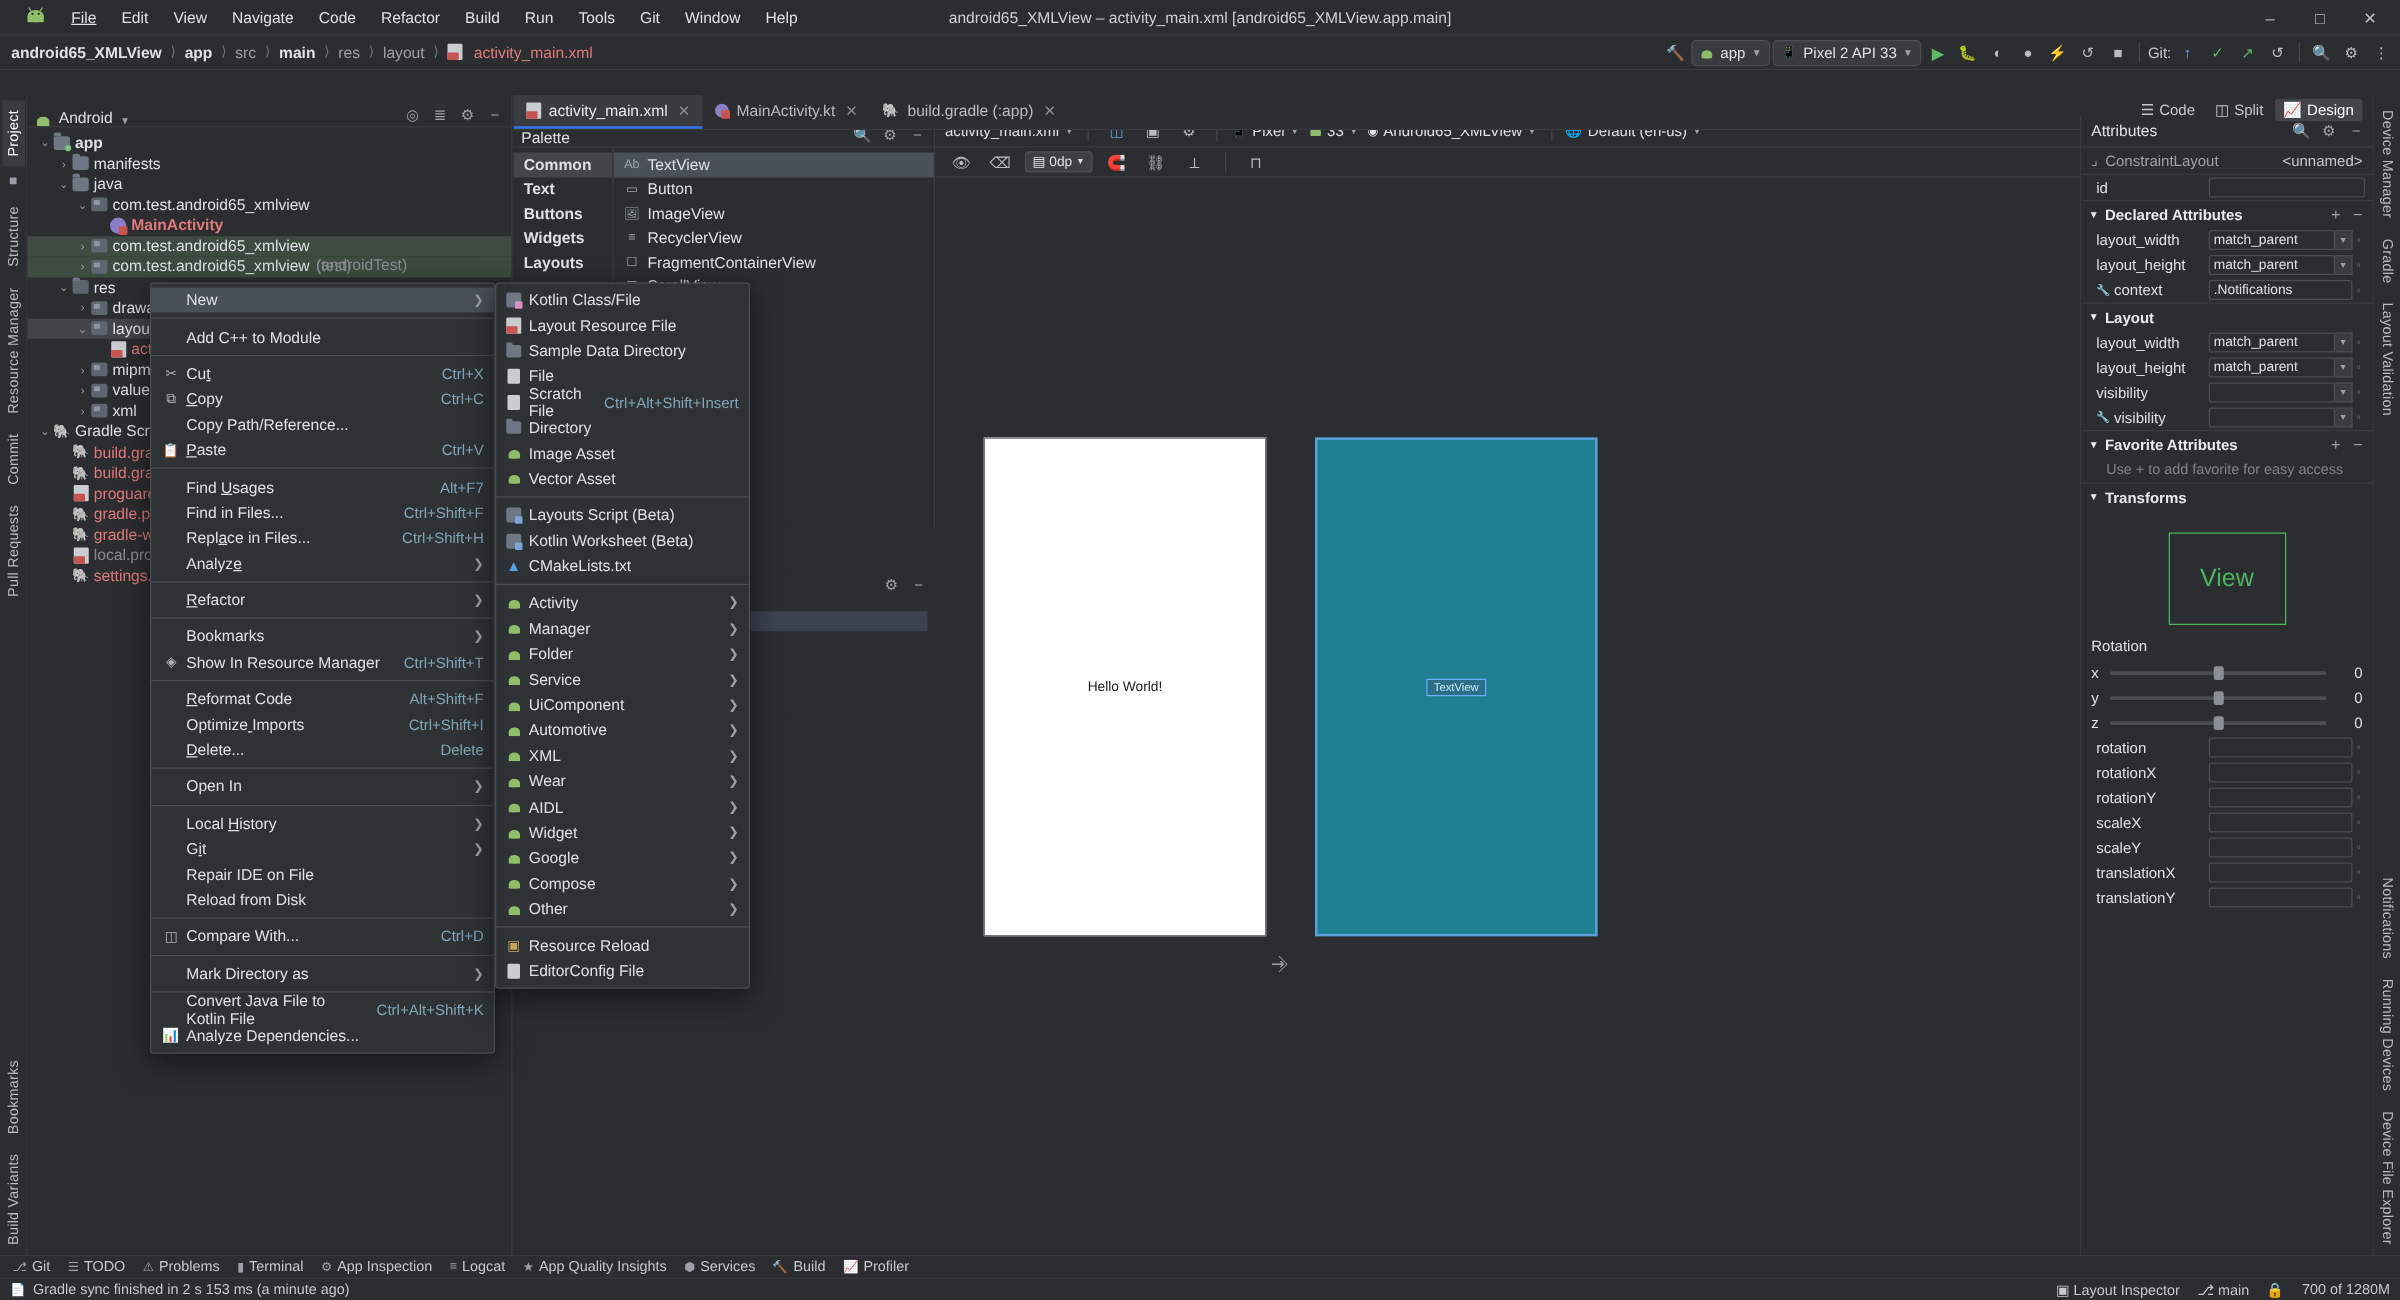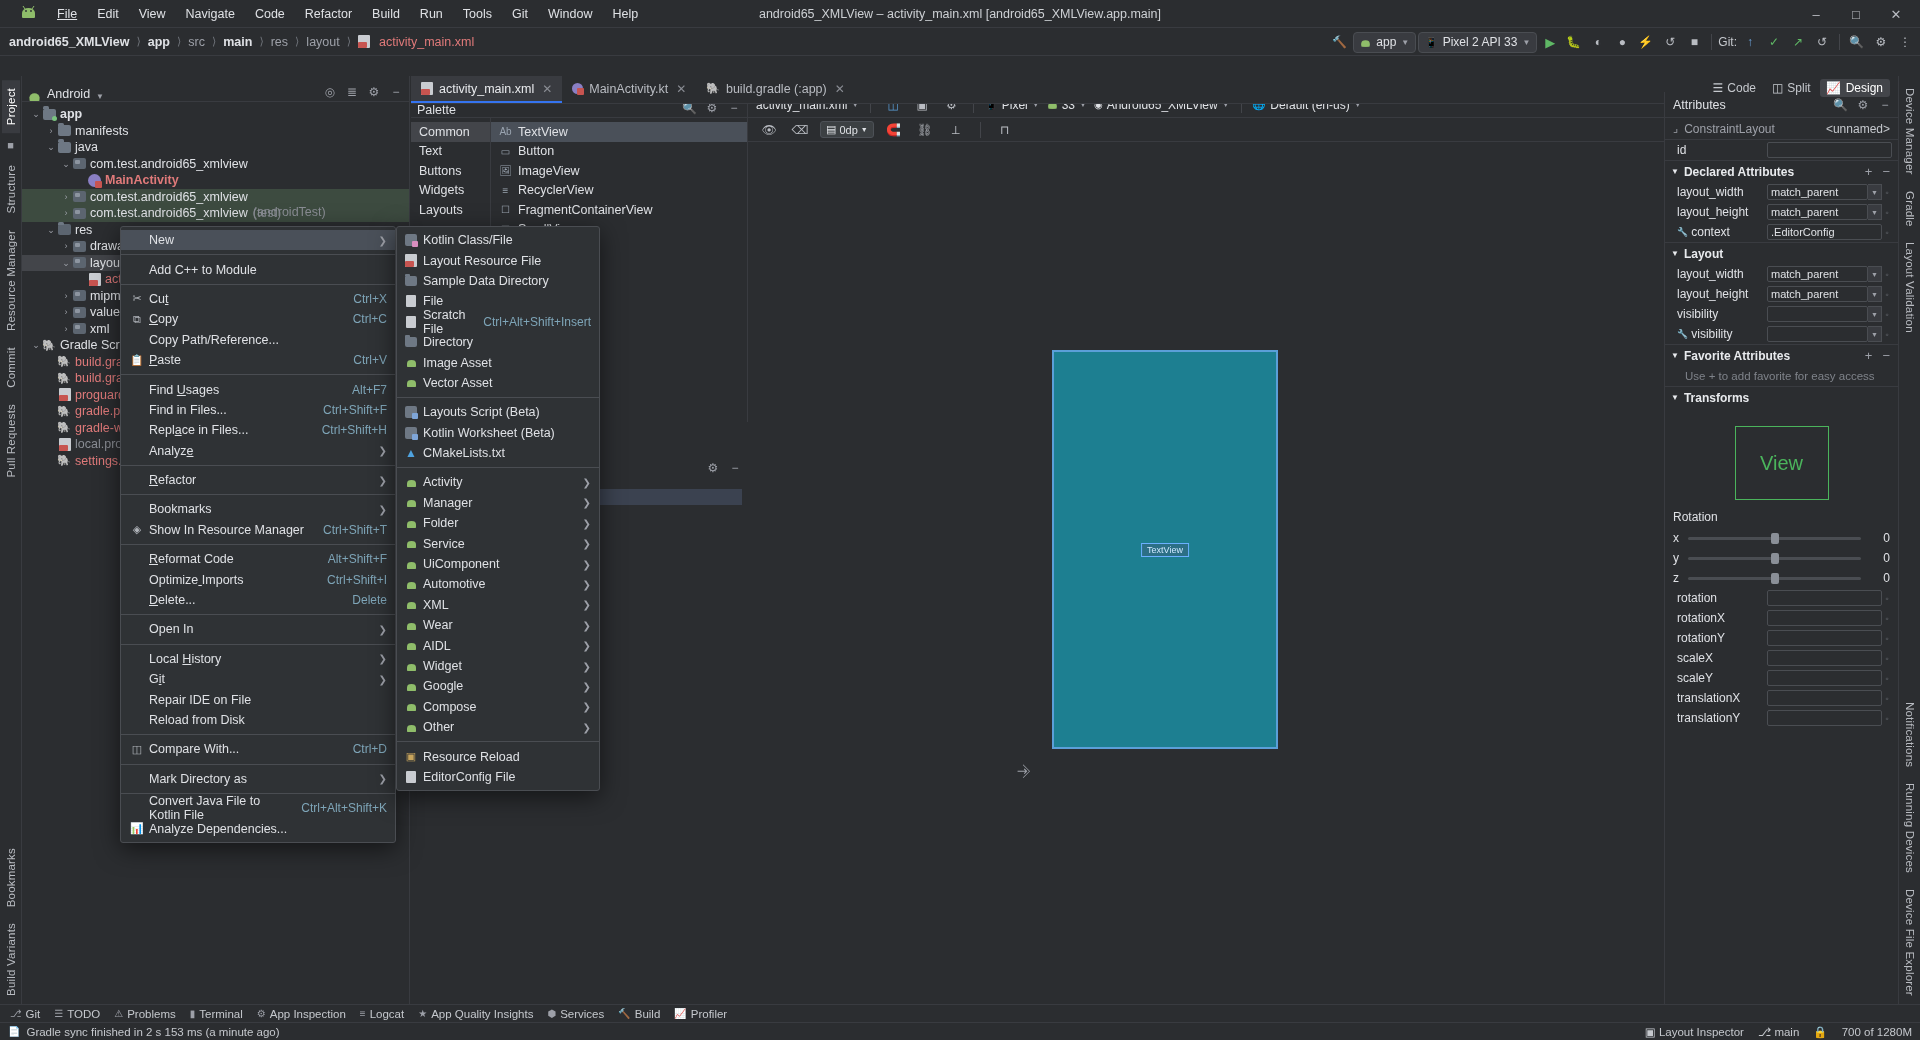--- a/index.html
+++ b/index.html
@@ -138,21 +138,21 @@
   .kticon.b::after{background:#7ea5d8;}
 
   
   .palette {
     position: absolute; left: 411px; top: 92px; width: 337px; height: 330px;
     background: #2b2d30; border-right: 1px solid #393b40;
   }
   .palette .pane-header { border-bottom: 1px solid #393b40; }
   .pal-body { display: flex; height: 284px; }
   .pal-cats { width: 80px; border-right: 1px solid #393b40; padding-top: 4px; }
-  .pal-cat { height: 19.5px; display:flex; align-items:center; padding: 0 8px; font-size: 12.5px; color: #dfe1e5; }
+  .pal-cat { height: 19.5px; display:flex; align-items:center; padding: 0 8px; font-size: 12.5px; color: #dfe1e5; font-weight: bold; }
   .pal-cat.sel { background: #43454a; }
   .pal-items { flex: 1; padding-top: 4px; }
   .pal-item { height: 19.5px; display:flex; align-items:center; gap: 6px; padding: 0 8px; font-size: 12.5px; color: #dfe1e5; }
   .pal-item.sel { background: #4a5059; }
   .pal-ic { width: 13px; display:flex;align-items:center;justify-content:center;color:#9aa4b0;font-size:10px;}
 
   
   .comptree {
     position: absolute; left: 411px; top: 455px; width: 337px; height: 120px;
     background: #2b2d30;
@@ -690,20 +690,23 @@
         <span class="caret" style="font-size:7px;">▼</span>
       </div>
       <div class="tb-btn">🧲</div>
       <div class="tb-btn">⛓</div>
       <div class="tb-btn">⟂</div>
       <div class="sep-v"></div>
       <div class="tb-btn">⊓</div>
     </div>
 
     <div class="canvas">
+      <div class="phone1">
+        <div class="hello">Hello World!</div>
+      </div>
       <div class="phone2">
         <div class="bluechip">TextView</div>
       </div>
       <div class="resize-handle">⇲</div>
     </div>
   </div>
 
   <div class="attrs">
     <div class="attr-hdr">
       <span class="pane-title">Attributes</span>
@@ -747,21 +750,21 @@
           <span class="nm">layout_height</span>
           <span class="val">
             <span class="attr-input">match_parent</span>
             <span class="attr-drop">▼</span>
             <span class="attr-tail">◦</span>
           </span>
         </div>
         <div class="attr-row">
           <span class="nm"><span style="color:#9aa4b0;font-size:9px;">🔧</span>context</span>
           <span class="val">
-            <span class="attr-input">.EditorConfig</span>
+            <span class="attr-input">.Notifications</span>
             <span class="attr-tail">◦</span>
           </span>
         </div>
       </div>
 
     <div class="section">
       <span style="font-size:8px;margin-right:5px;">▼</span>
       <span>Layout</span>
     </div>
     <div id="layout-rows">

